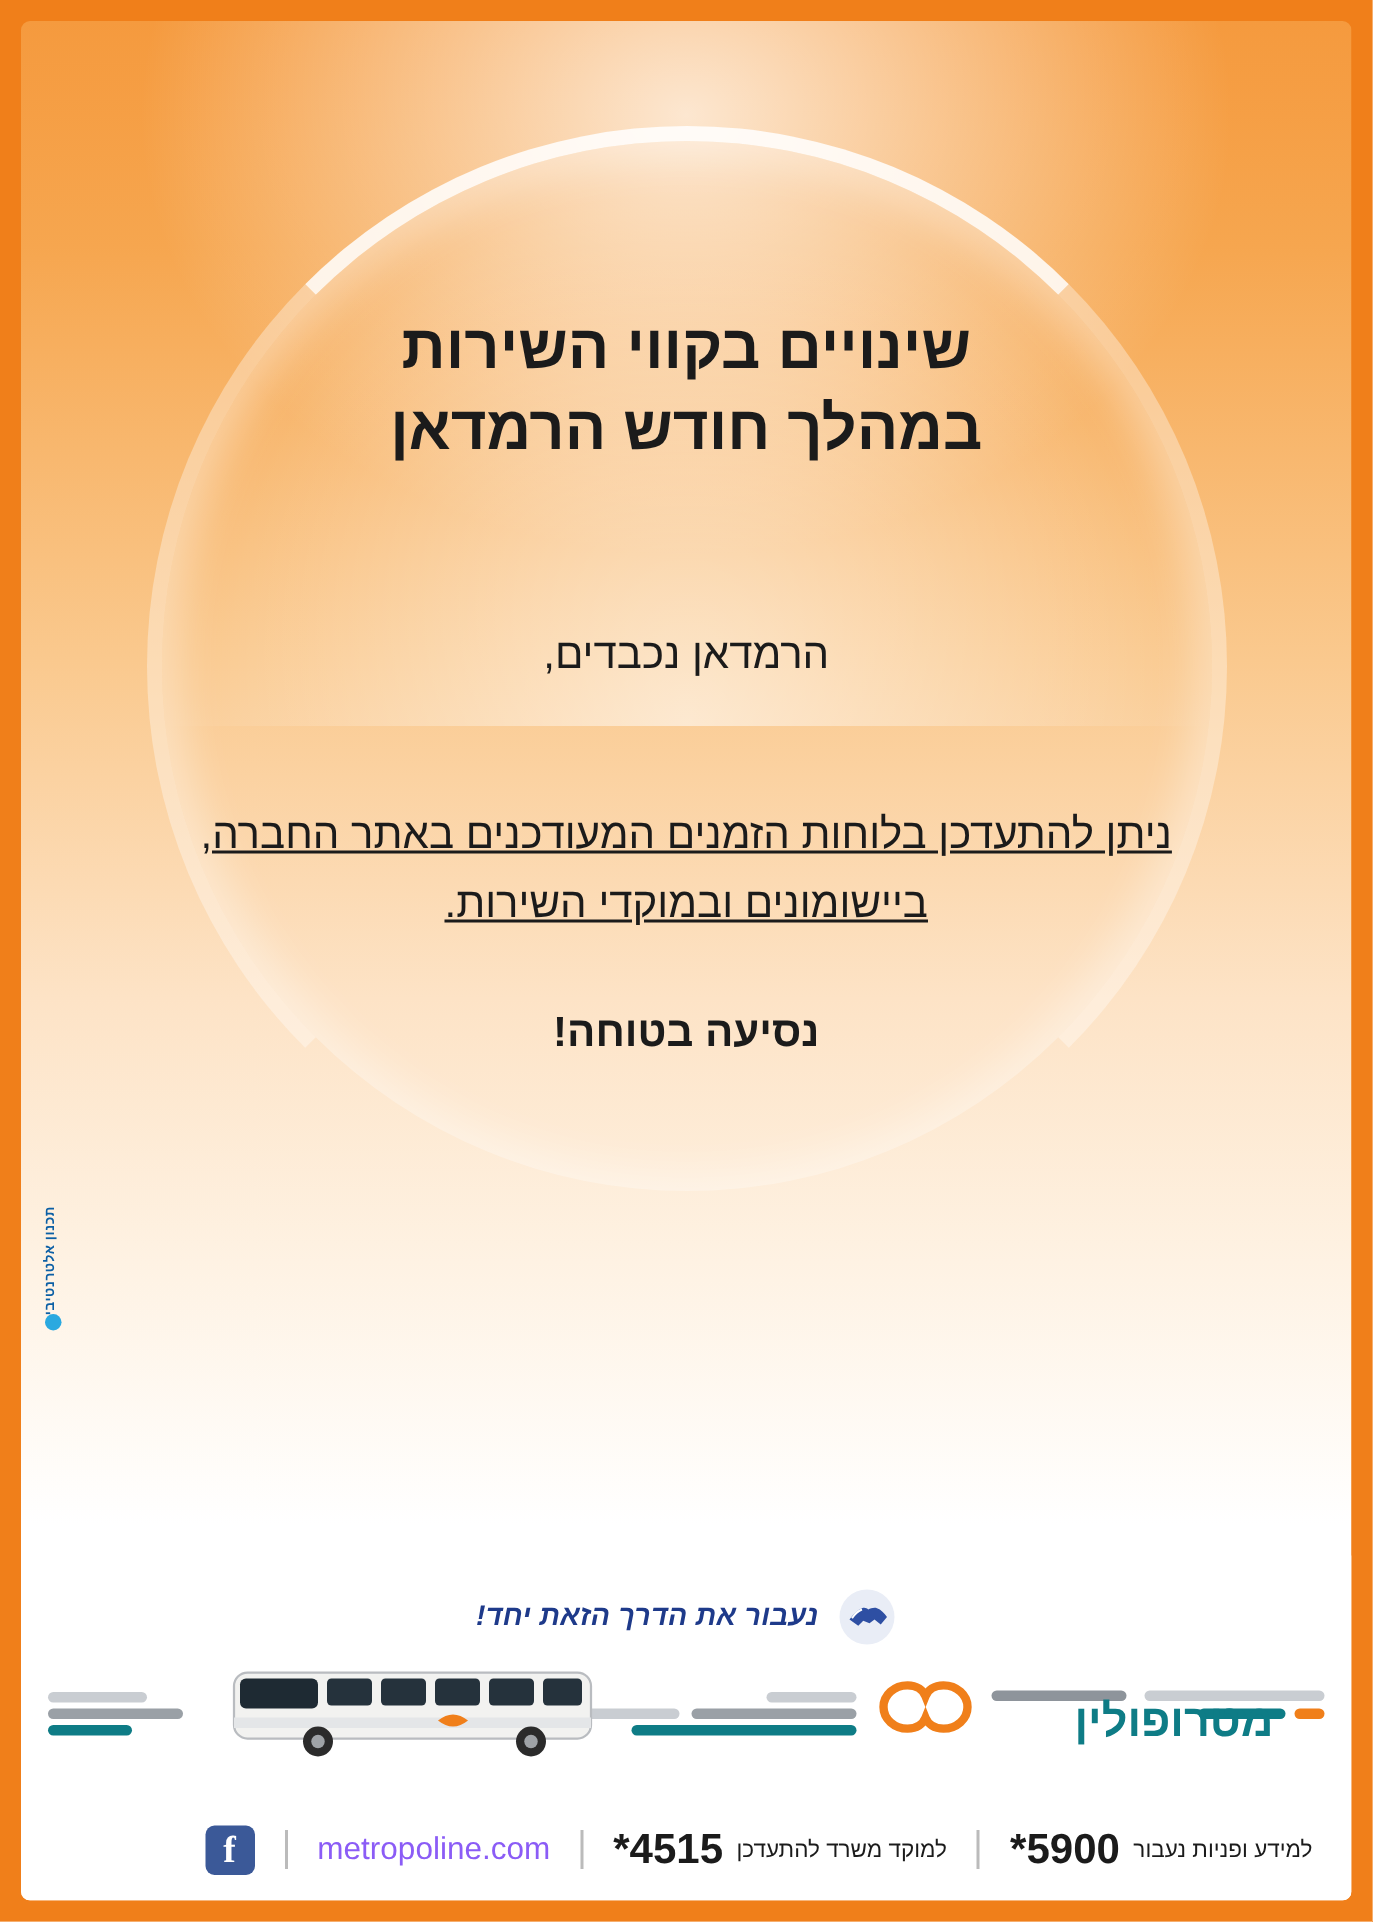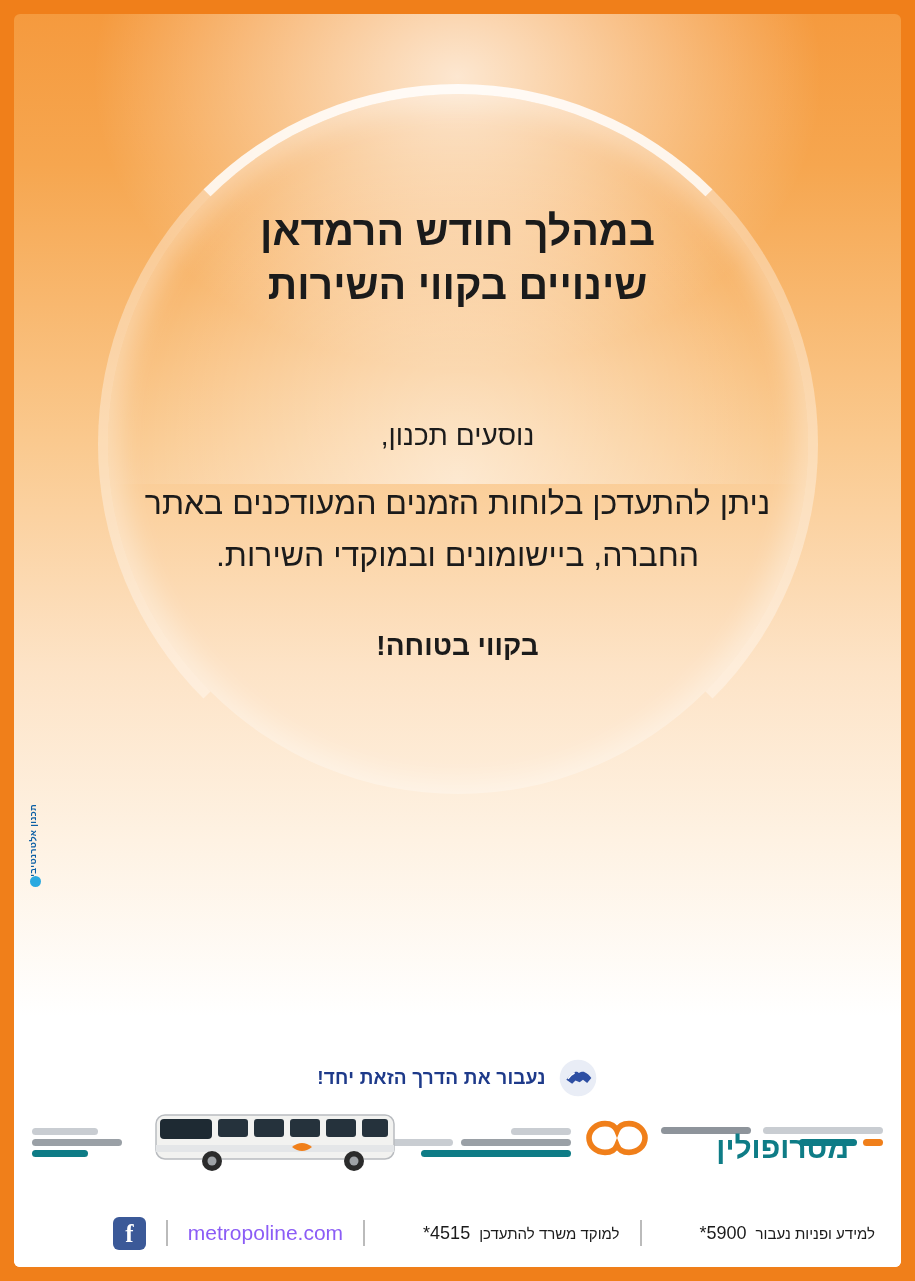--- a/index.html
+++ b/index.html
@@ -89,25 +89,26 @@
 
   .para {
     margin-top: 54px;
     font-size: 28px;
     line-height: 1.62;
     color: #1B1B1B;
     padding: 0 20px;
   }
 
   .para2 {
-    margin-top: 26px;
-    font-size: 32px;
+    margin-top: 81px;
+    font-size: 28px;
     line-height: 1.62;
     color: #1B1B1B;
     padding: 0 20px;
+    text-decoration: underline;
   }
 
   .closing {
     margin-top: 48px;
     font-size: 28px;
     font-weight: bold;
     color: #1B1B1B;
   }
 
   
@@ -149,20 +150,21 @@
     position: absolute;
     top: 18px;
     left: 0;
     right: 0;
     height: 46px;
     display: flex;
     align-items: center;
     justify-content: center;
     gap: 12px;
     direction: rtl;
+    font-style: italic;
   }
   .handshake {
     width: 40px;
     height: 40px;
     position: relative;
   }
   .slogan-text {
     font-size: 19px;
     font-weight: bold;
     color: #1E3A8A;
@@ -236,25 +238,24 @@
     display: flex;
     align-items: center;
     gap: 9px;
     white-space: nowrap;
   }
   .c-label {
     font-size: 15px;
     color: #1B1B1B;
   }
   .c-number {
-    font-size: 18px;
-    font-weight: normal;
+    font-size: 28px;
+    font-weight: bold;
     color: #1B1B1B;
     letter-spacing: 0px;
-    margin-left: 38px;
   }
   .divider {
     width: 2px;
     height: 26px;
     background: #BBBBBB;
     margin: 0 20px;
   }
   .website {
     font-size: 21px;
     color: #8b5cf6;
@@ -280,30 +281,30 @@
 <body>
 
 <div class="poster">
   <div class="inner">
 
     <div class="arch-glow"></div>
     <div class="arch"></div>
 
     <div class="content">
       <div class="title">
+        <div>שינויים בקווי השירות</div>
         <div>במהלך חודש הרמדאן</div>
-        <div>שינויים בקווי השירות</div>
       </div>
 
-      <div class="greeting">נוסעים תכנון,</div>
+      <div class="greeting">הרמדאן נכבדים,</div>
 
 
       <div class="para2">ניתן להתעדכן בלוחות הזמנים המעודכנים באתר החברה, ביישומונים ובמוקדי השירות.</div>
 
-      <div class="closing">בקווי בטוחה!</div>
+      <div class="closing">נסיעה בטוחה!</div>
     </div>
 
     <div class="side-note">תכנון אלטרנטיבי</div>
     <div class="side-note-icon"></div>
 
     <div class="footer">
 
       <div class="slogan-row">
         <span class="handshake">
           <svg viewBox="0 0 48 48" width="40" height="40" aria-hidden="true">

